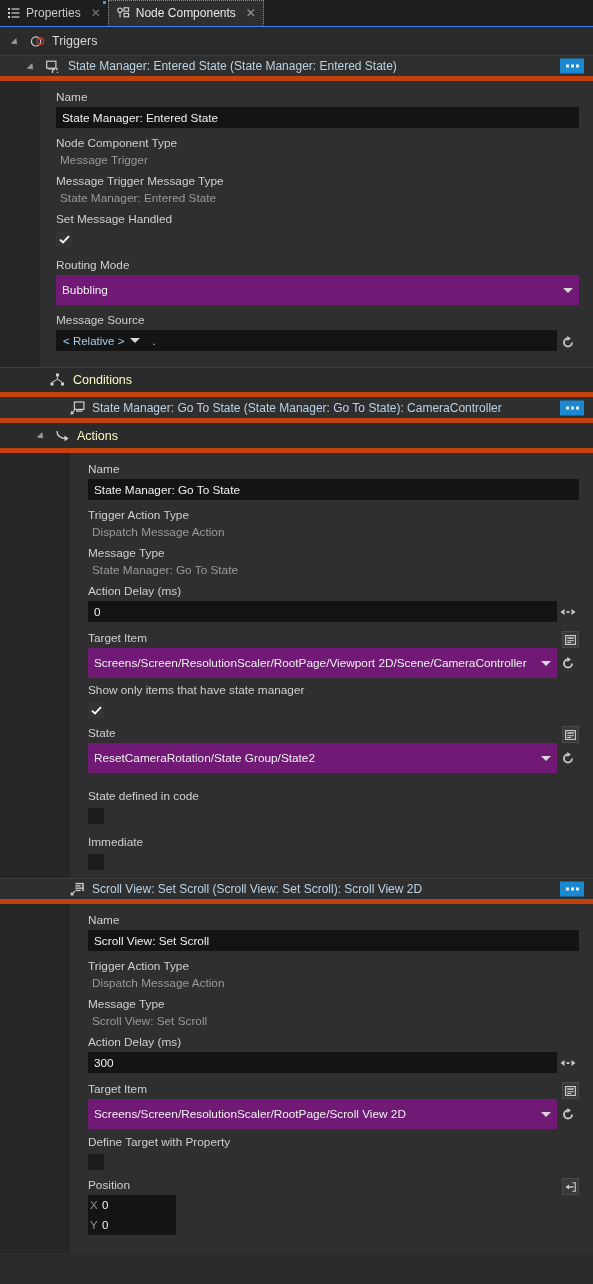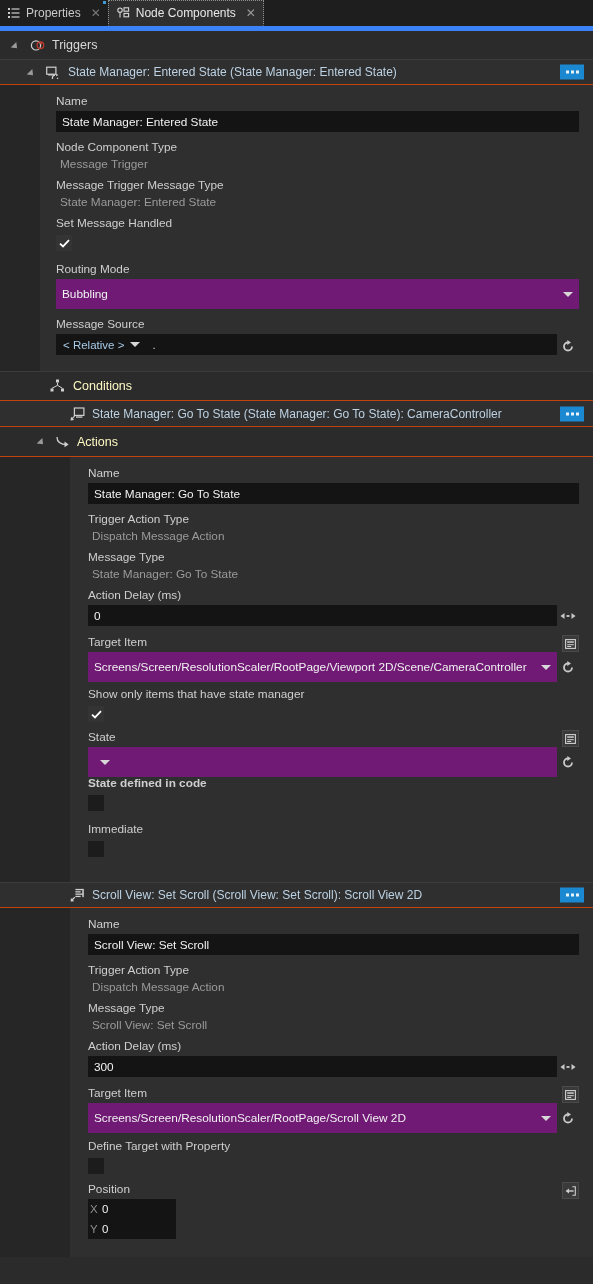--- a/index.html
+++ b/index.html
@@ -14,21 +14,21 @@
     color: #d6d6d6;
     -webkit-font-smoothing: antialiased;
   }
   .app { position: relative; width: 593px; height: 1284px; background: #2b2b2b; }
 
   
   .tabbar {
     display: flex; align-items: stretch;
     height: 26px;
     background: #1e1e1e;
-    border-bottom: 5px solid #3b82f6;
+    border-bottom: 1px solid #3b82f6;
   }
   .tab {
     display: flex; align-items: center; gap: 6px;
     padding: 0 7px 0 8px;
     height: 26px; box-sizing: border-box;
     font-size: 12px; color: #cfcfcf;
     position: relative;
   }
   .tab.inactive { background: #1e1e1e; color: #c9c9c9; }
   .tab.active {
@@ -51,21 +51,21 @@
   
   .ico { display: inline-block; vertical-align: middle; line-height: 0; }
 
   
   .row {
     display: flex; align-items: center;
     box-sizing: border-box;
     position: relative;
   }
   .sep-top { border-top: 1px solid #3c3c3c; }
-  .sep-bot { border-bottom: 1px solid #c2410c; }
+  .sep-bot { border-bottom: 5px solid #c2410c; }
 
   .tw {           
     width: 11px; height: 11px; flex: 0 0 11px;
     position: relative;
   }
   .tw::after {
     content: ""; position: absolute;
     left: 1px; top: 2px;
     border-left: 5px solid #9a9a9a;
     border-top: 4px solid transparent;
@@ -451,33 +451,34 @@
               <rect x="0.6" y="0.6" width="9.8" height="8.8" fill="none" stroke="#cfcfcf" stroke-width="1.1"></rect>
               <rect x="2.2" y="2.3" width="6.6" height="1.5" fill="#cfcfcf"></rect>
               <rect x="2.2" y="5.2" width="6.6" height="1" fill="#cfcfcf"></rect>
               <rect x="2.2" y="7" width="4" height="1" fill="#cfcfcf"></rect>
             </svg>
           </span>
         </div>
       </div>
       <div class="with-side">
         <div class="combo grow" style="margin-bottom:0;">
+          <span class="val">ResetCameraRotation/State Group/State2</span>
           <span class="caret"></span>
         </div>
         <div class="sideicon">
           <span class="ico">
             <svg width="15" height="15" viewBox="0 0 15 15">
               <path d="M11 7.5 a4 4 0 1 1 -4 -4" fill="none" stroke="#c9c9c9" stroke-width="1.8"></path>
               <path d="M6.3 1.0 L10.0 3.5 L6.3 6.0 Z" fill="#c9c9c9"></path>
             </svg>
           </span>
         </div>
       </div>
 
-      <div class="lbl" style="padding-top:0;font-weight:bold;">State defined in code</div>
+      <div class="lbl" style="padding-top:17px;">State defined in code</div>
       <div class="chk unchecked"></div>
 
       <div class="lbl" style="padding-top:4px;">Immediate</div>
       <div class="chk unchecked"></div>
     </div>
   </div>
 
   <div class="row item-head sep-top sep-bot" style="padding-left:70px;">
     <span class="ico">
       <svg width="15" height="14" viewBox="0 0 15 14">

